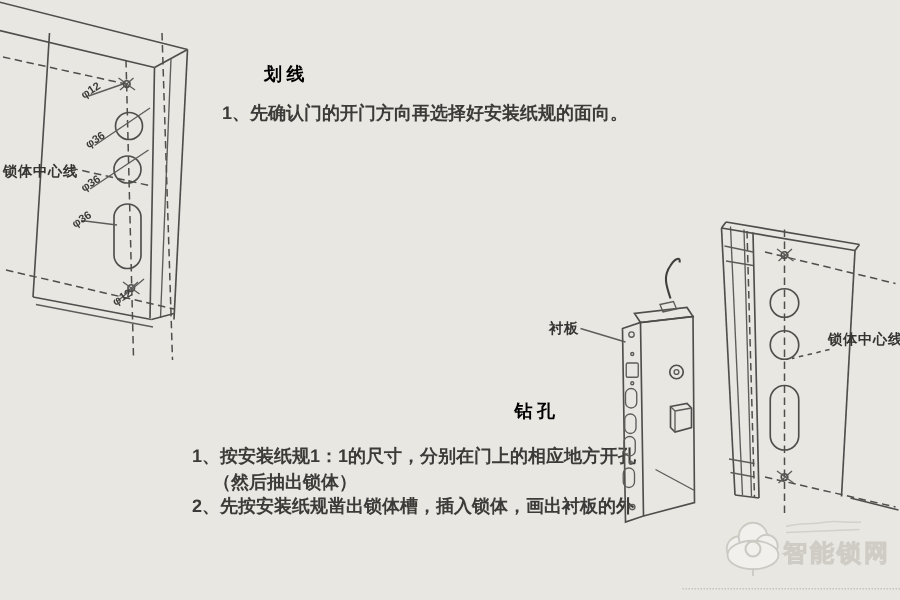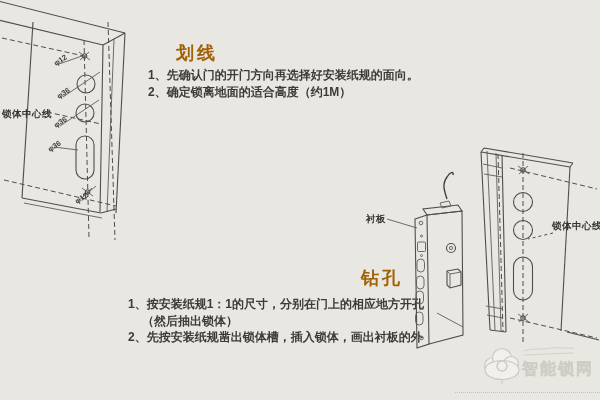--- a/index.html
+++ b/index.html
@@ -3,22 +3,22 @@
 <meta charset="utf-8">
 <style>
   html,body{margin:0;padding:0;}
   #stage{
     position:relative;width:600px;height:400px;overflow:hidden;
     background:#e9e7e2;
     font-family:"Liberation Sans", sans-serif;
     color:#343432;
   }
   .abs{position:absolute;}
-  .heading{font-size:18px;font-weight:bold;letter-spacing:3px;color:#a16207;white-space:nowrap;}
-  .step{font-size:12px;font-weight:600;line-height:17px;white-space:nowrap;color:#3b3b39;}
+  .heading{font-size:12px;font-weight:bold;letter-spacing:3px;color:#000000;white-space:nowrap;}
+  .step{font-size:12px;font-weight:600;line-height:17px;white-space:nowrap;color:#3b3b39;text-align:center;}
   .dstep{font-size:12px;font-weight:600;line-height:16.5px;white-space:nowrap;color:#3b3b39;}
   svg{display:block;}
   svg path,svg line,svg circle,svg rect,svg ellipse{vector-effect:non-scaling-stroke;}
   .ln{stroke:#4e4e4c;stroke-width:1.1;fill:none;}
   .lnthin{stroke:#5c5c5a;stroke-width:0.9;fill:none;}
   .dash{stroke:#4e4e4c;stroke-width:1;fill:none;stroke-dasharray:5,3;}
   .dashs{stroke:#4e4e4c;stroke-width:1;fill:none;stroke-dasharray:3,3;}
   .lbl{font-family:"Liberation Sans",sans-serif;font-size:7.5px;font-weight:bold;fill:#3c3c3a;}
   .cnlbl{font-family:"Liberation Sans",sans-serif;font-size:9.5px;font-weight:bold;fill:#343432;letter-spacing:0.5px;}
   .wm-text{font-family:"Liberation Sans",sans-serif;font-size:16px;font-weight:bold;
@@ -77,24 +77,23 @@
     <text class="lbl" transform="translate(59,99) rotate(-33)">φ36</text>
     <text class="lbl" transform="translate(56,128) rotate(-33)">φ36</text>
     <text class="lbl" transform="translate(50,152) rotate(-33)">φ36</text>
     <text class="lbl" transform="translate(77,204) rotate(-33)">φ12</text>
     <text class="cnlbl" x="2" y="117">锁体中心线</text>
   </svg>
 
   <div class="abs heading" style="left:176px;top:41px">划线</div>
   <div class="abs" style="left:148px;top:67px">
     <div class="step">1、先确认门的开门方向再选择好安装纸规的面向。</div>
-    <div class="step">2、确定锁离地面的适合高度（约1M）</div>
   </div>
 
-  <div class="abs heading" style="left:361px;top:266px">钻孔</div>
+  <div class="abs heading" style="left:343px;top:266px">钻孔</div>
   <div class="abs" style="left:128px;top:296px">
     <div class="dstep">1、按安装纸规1：1的尺寸，分别在门上的相应地方开孔</div>
     <div class="dstep" style="padding-left:14px">（然后抽出锁体）</div>
     <div class="dstep">2、先按安装纸规凿出锁体槽，插入锁体，画出衬板的外</div>
   </div>
 
   <svg class="abs" style="left:360px;top:158px" width="120" height="200" viewBox="0 0 120 200">
     <g>
       <path d="M87,41 C84,32 82,26 87,19 C90,14 94,13 93,17" stroke="#3f3f3d" stroke-width="1.4" fill="none"></path>
     </g>

